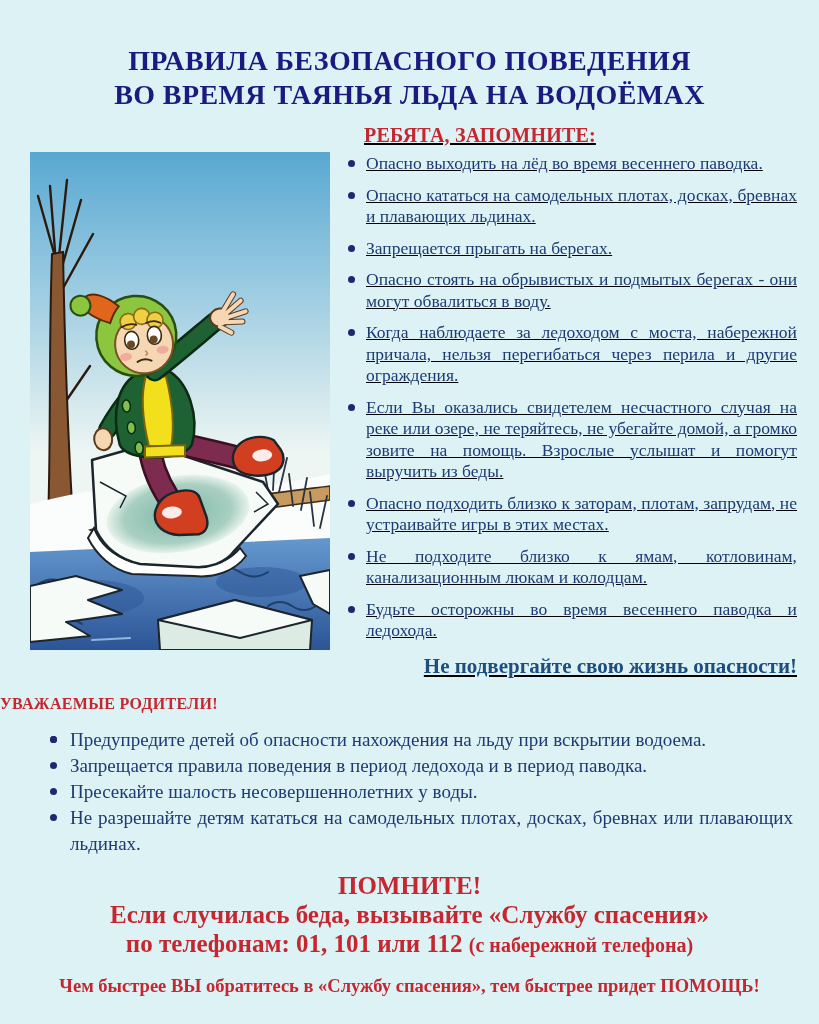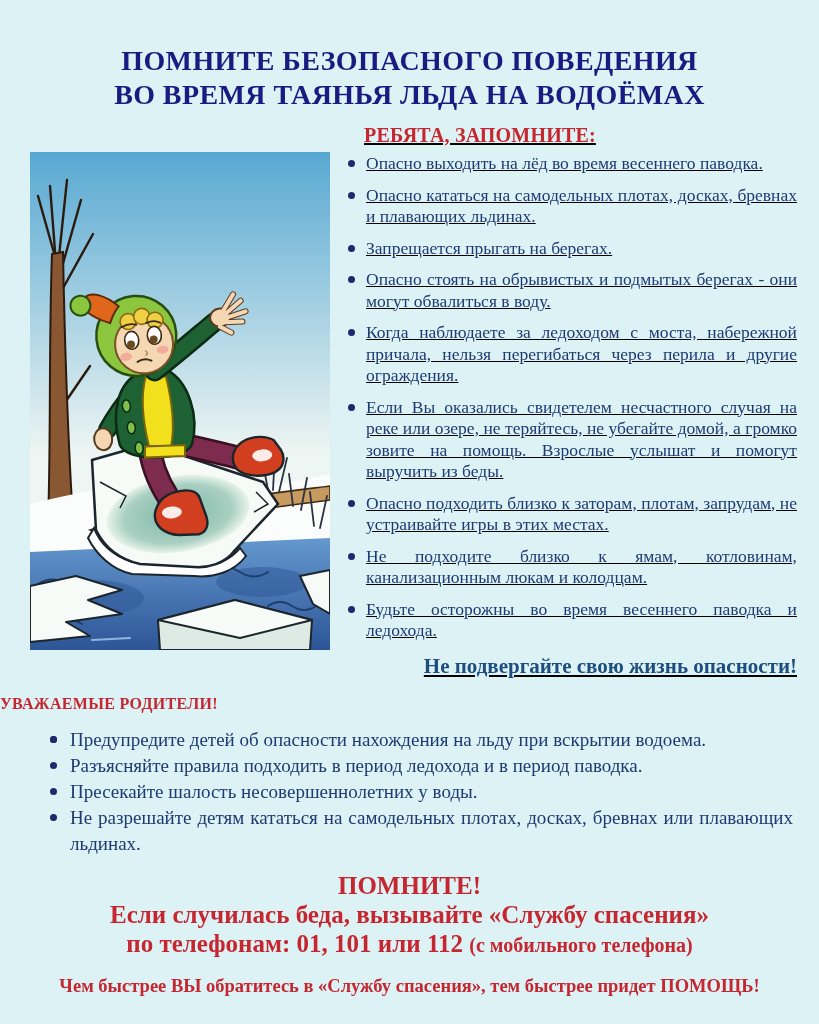--- a/index.html
+++ b/index.html
@@ -66,21 +66,21 @@
   }
 
   svg .outline{stroke:#1c242c;}
 </style>
 </head>
 <body>
 
 <div class="poster">
 
   <div class="title">
-    <div>ПОМНИТЕ БЕЗОПАСНОГО ПОВЕДЕНИЯ</div>
+    <div>ПРАВИЛА БЕЗОПАСНОГО ПОВЕДЕНИЯ</div>
     <div>ВО ВРЕМЯ ТАЯНЬЯ ЛЬДА НА ВОДОЁМАХ</div>
   </div>
 
   <div class="main-row">
 
     <div class="illustration-wrap">
       <svg width="300" height="498" viewBox="0 0 300 498">
         <defs>
           <linearGradient id="skyGrad" x1="0" y1="0" x2="0" y2="1">
             <stop offset="0" stop-color="#58a8d2"></stop>
@@ -253,27 +253,27 @@
       </ul>
       <div class="kids-footer">Не подвергайте свою жизнь опасности!</div>
     </div>
   </div>
 
   <div>
     <div class="parents-heading">УВАЖАЕМЫЕ РОДИТЕЛИ!</div>
     <ul class="parents">
       <li><span class="bullet"></span></li>
       <li><span class="bullet"></span><span>Предупредите детей об опасности нахождения на льду при вскрытии водоема.</span></li>
-      <li><span class="bullet"></span><span>Разъясняйте правила подходить в период ледохода и в период паводка.</span></li>
+      <li><span class="bullet"></span><span>Запрещается правила поведения в период ледохода и в период паводка.</span></li>
       <li><span class="bullet"></span><span>Пресекайте шалость несовершеннолетних у воды.</span></li>
       <li><span class="bullet"></span><span>Не разрешайте детям кататься на самодельных плотах, досках, бревнах или плавающих льдинах.</span></li>
     </ul>
   </div>
 
   <div class="remember">
     <div class="remember-heading">ПОМНИТЕ!</div>
     <div class="remember-line1">Если случилась беда, вызывайте «Службу спасения»</div>
-    <div class="remember-line2"><span>по телефонам: 01, 101 или 112 </span><span class="remember-note">(с мобильного телефона)</span></div>
+    <div class="remember-line2"><span>по телефонам: 01, 101 или 112 </span><span class="remember-note">(с набережной телефона)</span></div>
   </div>
 
   <div class="footer-line">Чем быстрее ВЫ обратитесь в «Службу спасения», тем быстрее придет ПОМОЩЬ!</div>
 
 </div>
 
 </body></html>

